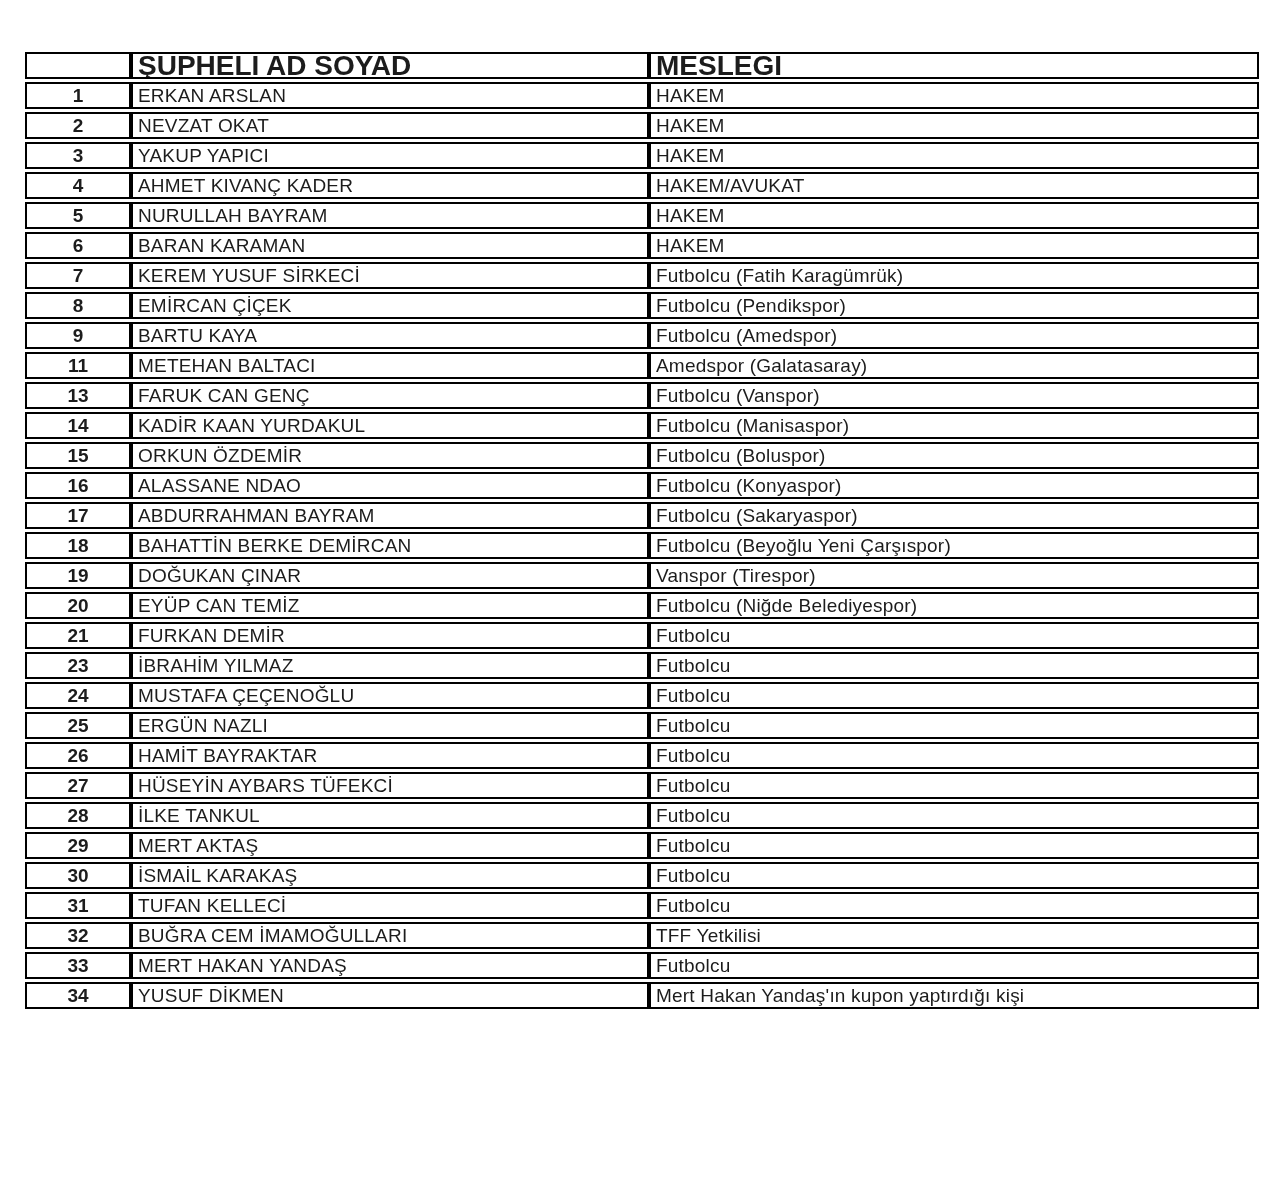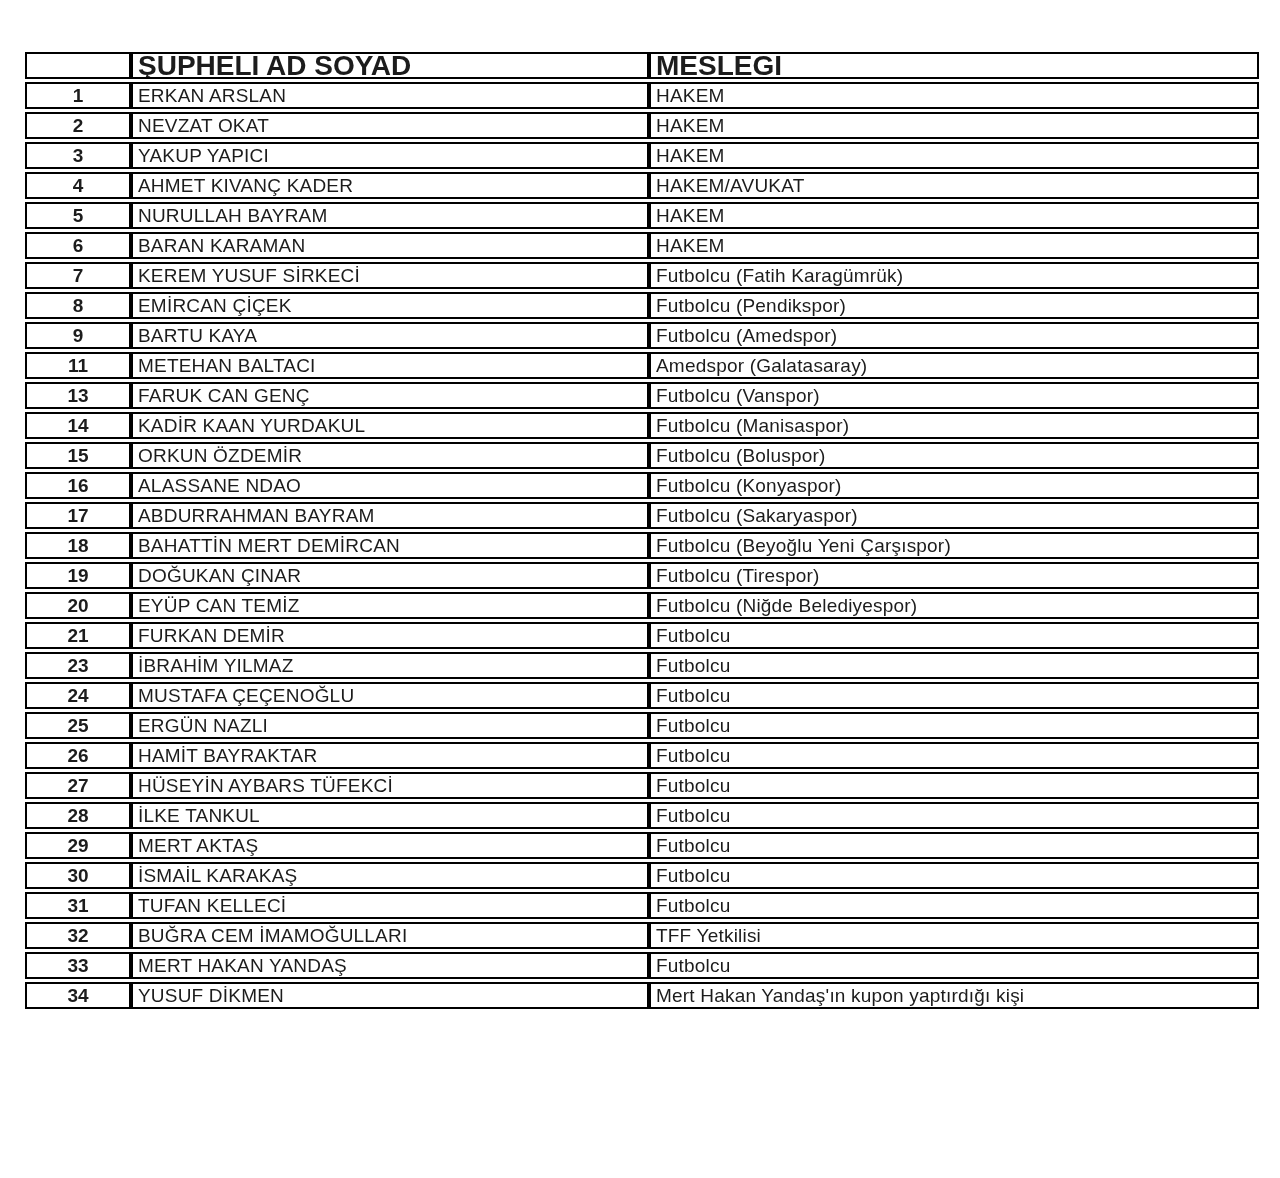--- a/index.html
+++ b/index.html
@@ -142,27 +142,27 @@
           <td class="name">ALASSANE NDAO</td>
           <td class="prof">Futbolcu (Konyaspor)</td>
         </tr>
         <tr>
           <td class="num">17</td>
           <td class="name">ABDURRAHMAN BAYRAM</td>
           <td class="prof">Futbolcu (Sakaryaspor)</td>
         </tr>
         <tr>
           <td class="num">18</td>
-          <td class="name">BAHATTİN MERT DEMİRCAN</td>
+          <td class="name">BAHATTİN BERKE DEMİRCAN</td>
           <td class="prof">Futbolcu (Beyoğlu Yeni Çarşıspor)</td>
         </tr>
         <tr>
           <td class="num">19</td>
           <td class="name">DOĞUKAN ÇINAR</td>
-          <td class="prof">Futbolcu (Tirespor)</td>
+          <td class="prof">Vanspor (Tirespor)</td>
         </tr>
         <tr>
           <td class="num">20</td>
           <td class="name">EYÜP CAN TEMİZ</td>
           <td class="prof">Futbolcu (Niğde Belediyespor)</td>
         </tr>
         <tr>
           <td class="num">21</td>
           <td class="name">FURKAN DEMİR</td>
           <td class="prof">Futbolcu</td>

